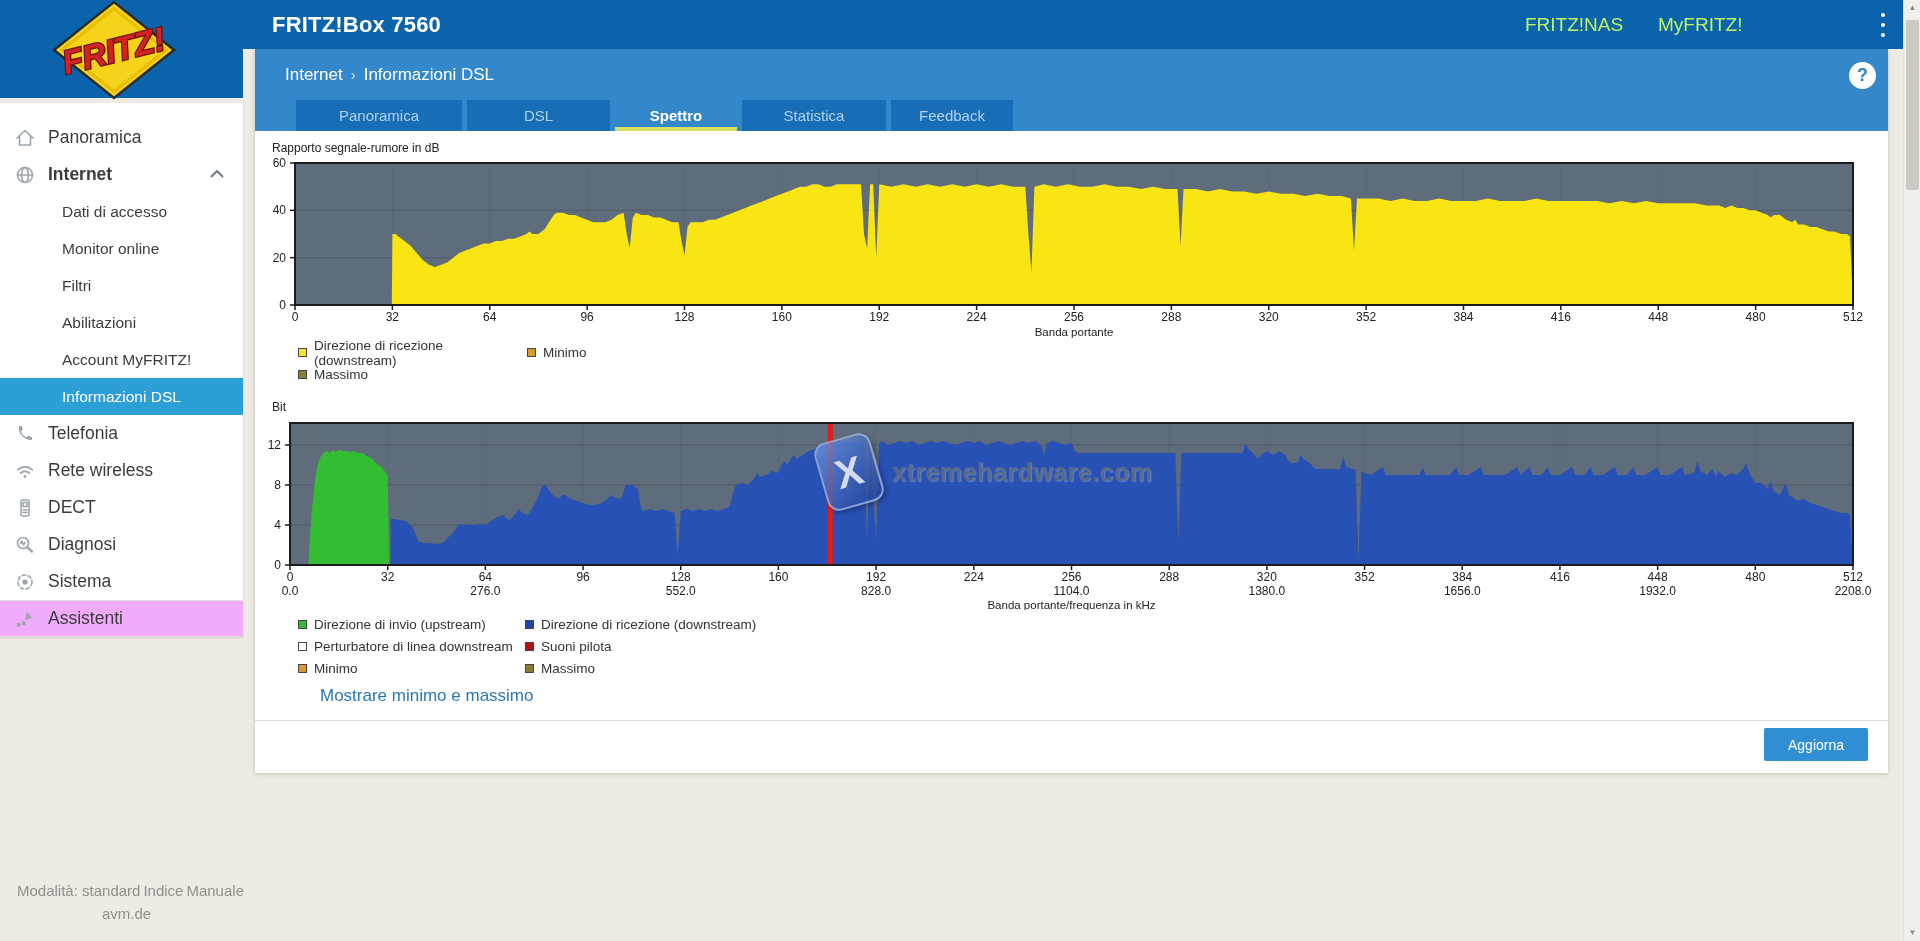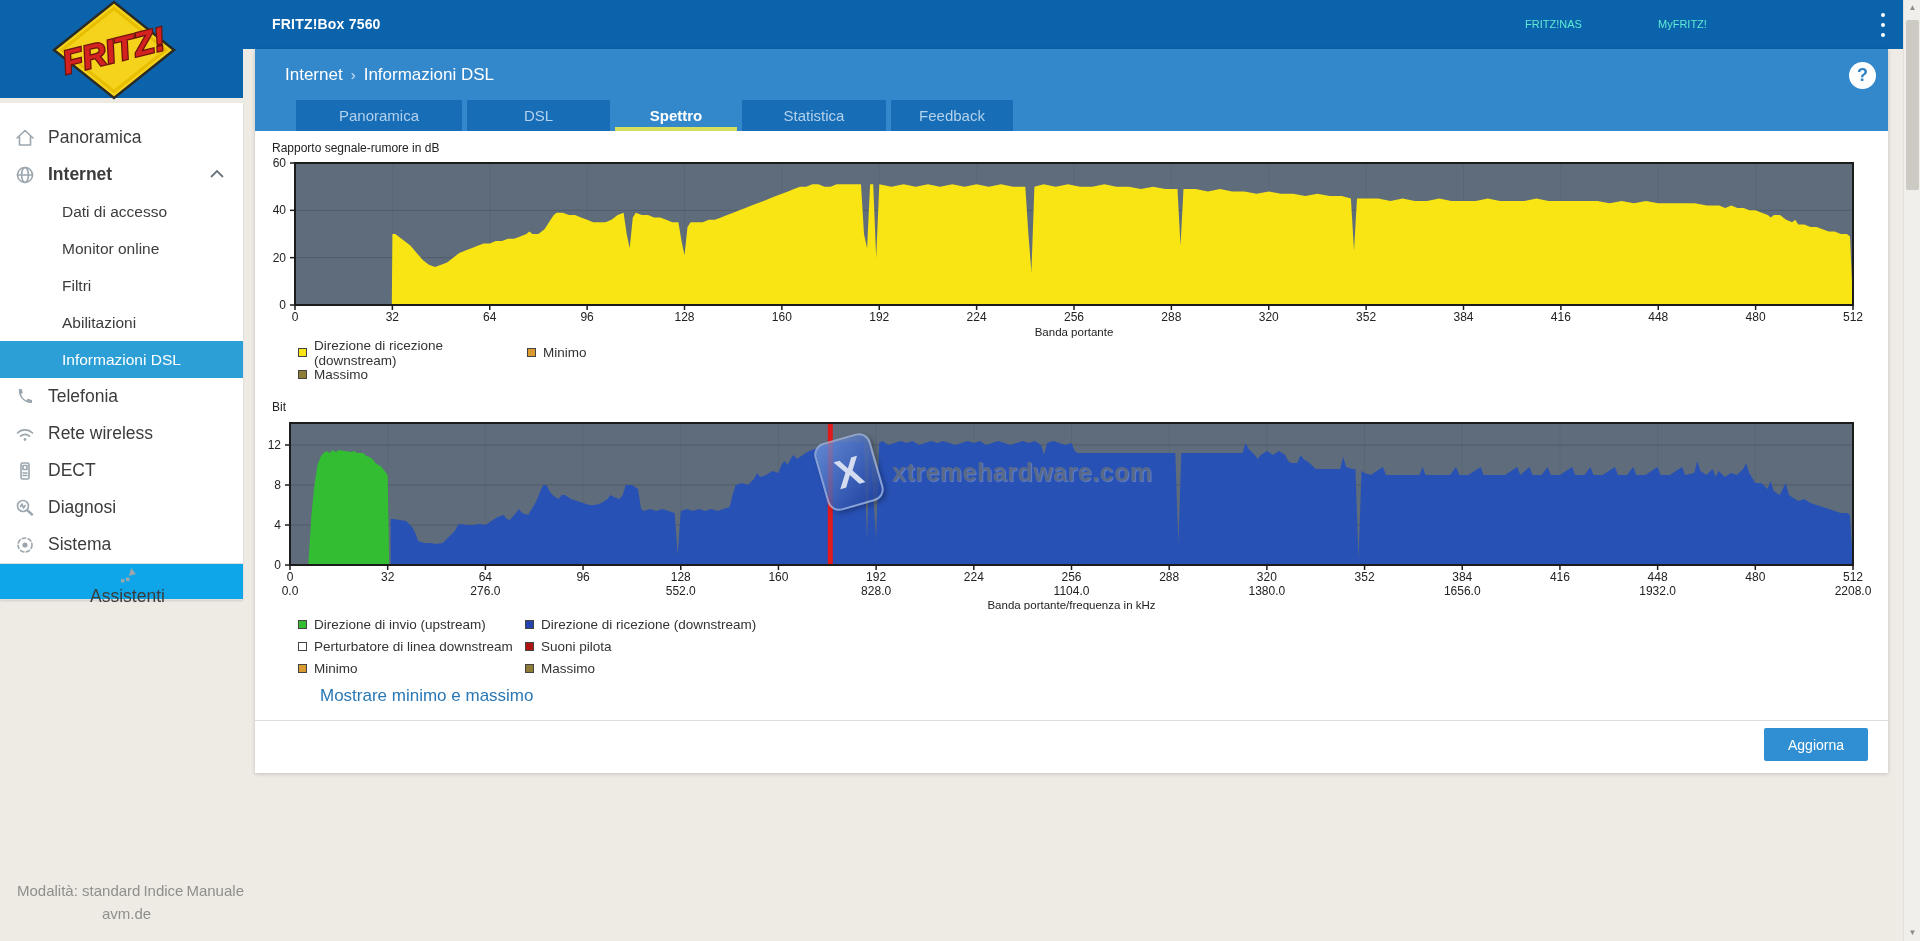--- a/index.html
+++ b/index.html
@@ -3,42 +3,42 @@
 <meta charset="utf-8">
 <style>
   * { margin:0; padding:0; box-sizing:border-box; }
   html,body { width:1920px; height:941px; overflow:hidden; }
   body { background:#eeebe5; font-family:"Liberation Sans","DejaVu Sans",sans-serif; }
   #app { position:relative; width:1920px; height:941px; }
 
   
   .topbar { position:absolute; left:0; top:0; width:1903px; height:49px; background:#0b63ac; }
   .app-title { position:absolute; left:272px; top:0; height:49px; line-height:49px;
-               color:#fff; font-size:14px; font-weight:bold; letter-spacing:.2px; }
-  .top-link { position:absolute; top:0; height:49px; line-height:49px; color:#5eead4;
-              font-size:11px; cursor:pointer; }
+               color:#fff; font-size:22px; font-weight:bold; letter-spacing:.2px; }
+  .top-link { position:absolute; top:0; height:49px; line-height:49px; color:#bef264;
+              font-size:19px; cursor:pointer; }
   .top-link.nas { left:1525px; } .top-link.myfritz { left:1658px; }
   .kebab { position:absolute; left:1876px; top:13px; width:14px; height:24px; display:flex;
            flex-direction:column; align-items:center; justify-content:space-between; cursor:pointer; }
   .kebab i { width:4px; height:4px; border-radius:50%; background:#fff; }
 
   
   .logo-block { position:absolute; left:0; top:0; width:243px; height:98px; background:#0b63ac; }
 
   
   .sidebar { position:absolute; left:0; top:103px; width:243px; background:#fff; padding-top:16px;
              box-shadow:0 1px 2px rgba(0,0,0,.12); }
   .nav-item { height:37px; display:flex; align-items:center; cursor:pointer; color:#3c3c3c; }
   .nav-item.l1 { font-size:17.5px; }
   .nav-item.l1 .nav-label { margin-left:12px; }
   .nav-item.l1 .icon { width:22px; height:22px; margin-left:14px; flex:0 0 22px; }
   .nav-item.l2 { font-size:15.5px; padding-left:62px; }
   .nav-item.l2.selected { background:#2d9fd7; color:#fff; }
   .nav-item .chev { margin-left:auto; margin-right:18px; }
-  .nav-item.assist { background:#0ea5e9; border-top:1px solid #e2dfda; border-bottom:1px solid #e2dfda;flex-direction:column; }
+  .nav-item.assist { background:#f0abfc; border-top:1px solid #e2dfda; border-bottom:1px solid #e2dfda; }
   .icon svg { stroke:#9ba6ae; fill:none; stroke-width:1.6; stroke-linecap:round; stroke-linejoin:round; }
 
   
   .card { position:absolute; left:255px; top:49px; width:1633px; height:724px; background:#fff;
           box-shadow:0 1px 4px rgba(0,0,0,.18); }
   .band { position:absolute; left:0; top:0; width:1633px; height:82px; background:#3387cb; }
   .breadcrumb { position:absolute; left:30px; top:13px; height:26px; line-height:26px;
                 color:#fff; font-size:17px; }
   .breadcrumb .sep { margin:0 8px; font-size:15px; color:#d7e8f6; }
   .tabs { position:absolute; left:41px; top:51px; display:flex; gap:5px; }
@@ -138,20 +138,23 @@
         <span>Dati di accesso</span>
       </div>
     <div class="nav-item l2">
         <span>Monitor online</span>
       </div>
     <div class="nav-item l2">
         <span>Filtri</span>
       </div>
     <div class="nav-item l2">
         <span>Abilitazioni</span>
+      </div>
+    <div class="nav-item l2">
+        <span>Account MyFRITZ!</span>
       </div>
     <div class="nav-item l2 selected">
         <span>Informazioni DSL</span>
       </div>
     <div class="nav-item l1">
       <span class="icon"><svg width="22" height="22">
             <path d="M5 3 C3.5 10 10 17.5 18 17 L18 14 L13.5 12.8 L12.5 14.5 C9.5 13 7.5 10.5 7 8 L8.8 7 L7.8 3 Z" fill="#9ba6ae" stroke="none"></path>
           </svg></span>
       <span class="nav-label">Telefonia</span>
     </div>

